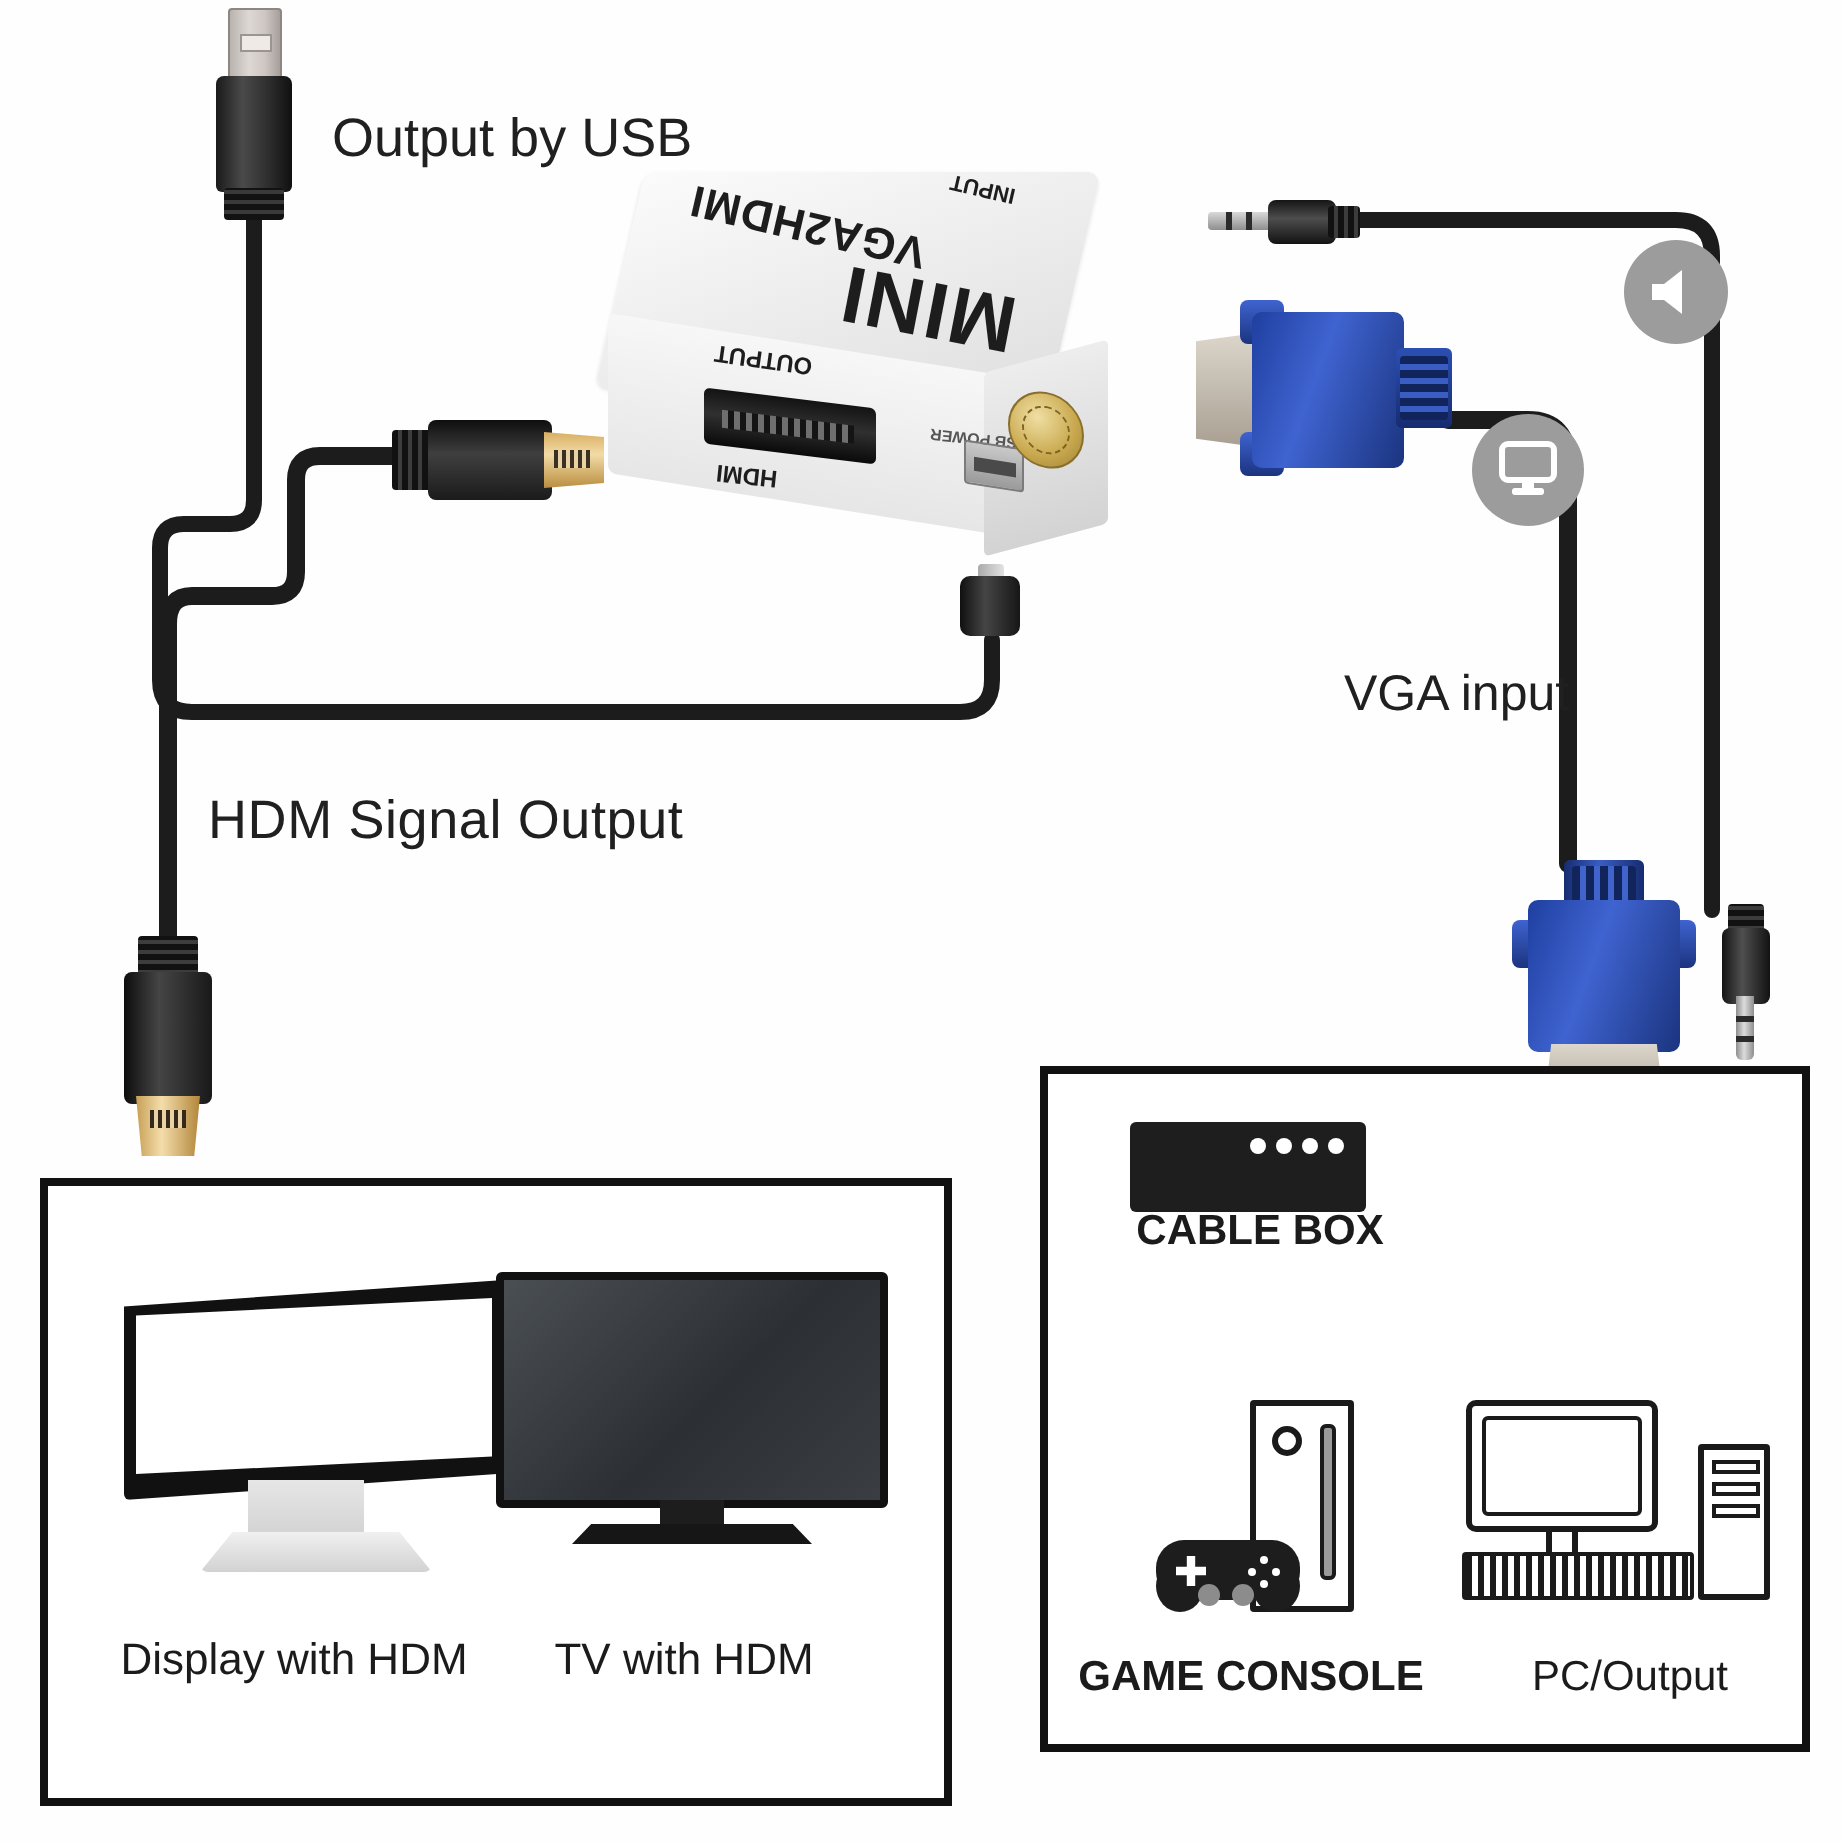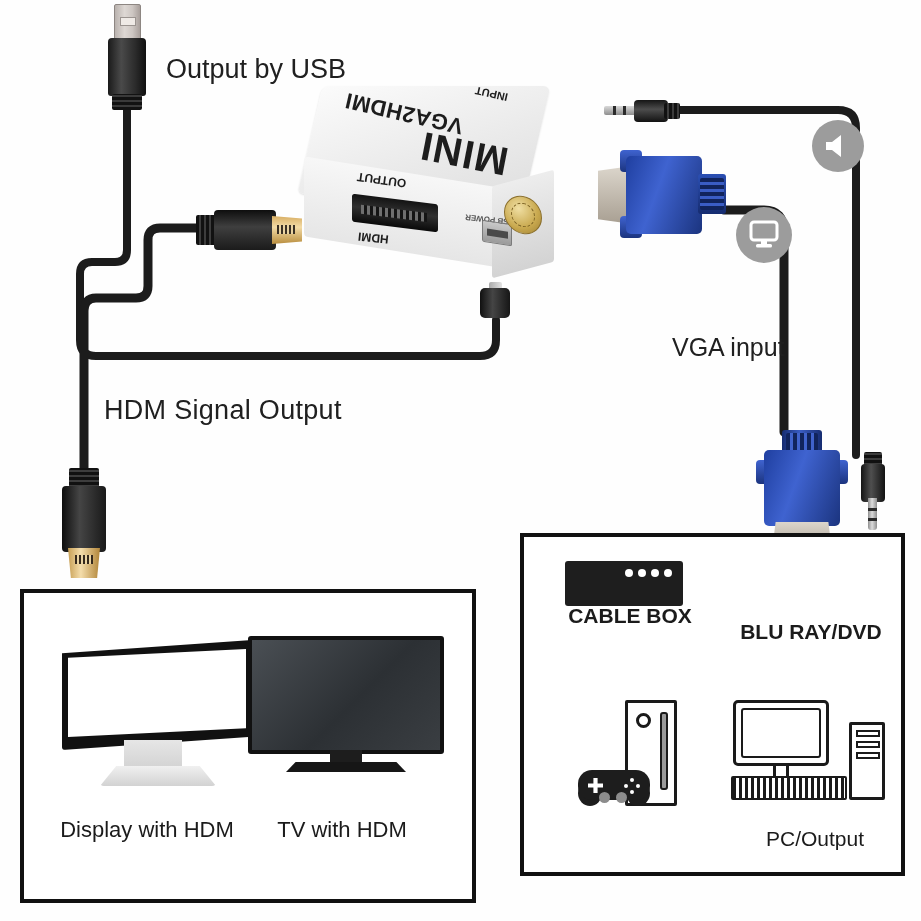--- a/index.html
+++ b/index.html
@@ -350,38 +350,38 @@
   <div id="cablebox">
     <div class="dots">
       <i></i>
       <i></i>
       <i></i>
       <i></i>
     </div>
   </div>
   <div class="cap" id="cap-cable">CABLE BOX</div>
 
-  <div class="cap" id="cap-blu">BLU RAY/DVD</div>
 
   <div id="console">
     <div class="ring"></div>
     <div class="slot"></div>
   </div>
   <div id="pad">
     <div class="gl"></div>
     <div class="gr"></div>
     <div class="bdy"></div>
     <div class="dpad"></div>
     <div class="btn b1"></div>
     <div class="btn b2"></div>
     <div class="btn b3"></div>
     <div class="btn b4"></div>
     <div class="st s1"></div>
     <div class="st s2"></div>
   </div>
+  <div class="cap" id="cap-game">GAME CONSOLE</div>
 
   <div id="pc">
     <div class="mon"></div>
     <div class="neck"></div>
     <div class="kb"></div>
     <div class="tower">
       <i class="r1"></i>
       <i class="r2"></i>
       <i class="r3"></i>
     </div>

